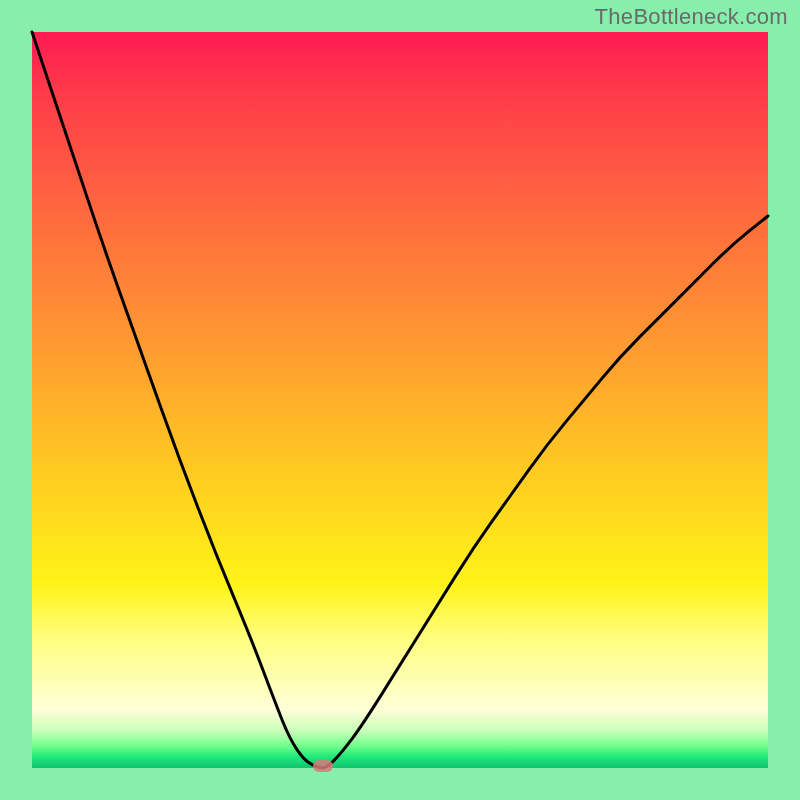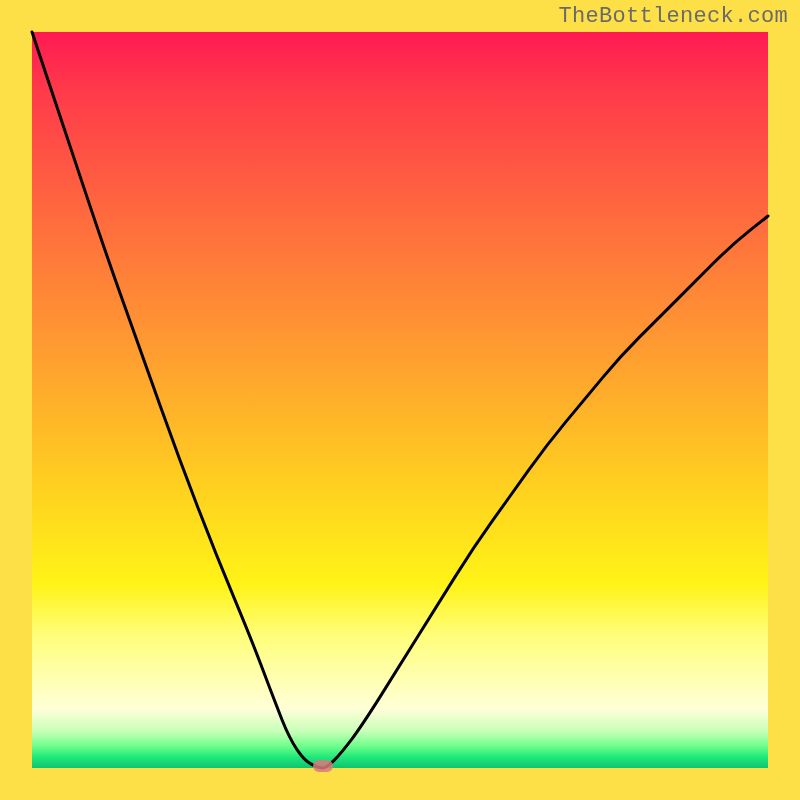--- a/index.html
+++ b/index.html
@@ -10,22 +10,21 @@
     background: #000;
     overflow: hidden;
     font-family: Arial, Helvetica, sans-serif;
   }
   .frame {
     position: absolute;
     left: 0;
     top: 0;
     width: 800px;
     height: 800px;
-    background: #fde047;
-    font-family: Liberation Mono, monospace;
+    background: #86efac;
   }
   .plot {
     position: absolute;
     left: 32px;
     top: 32px;
     width: 736px;
     height: 736px;
     
     background: linear-gradient(
       to bottom,

